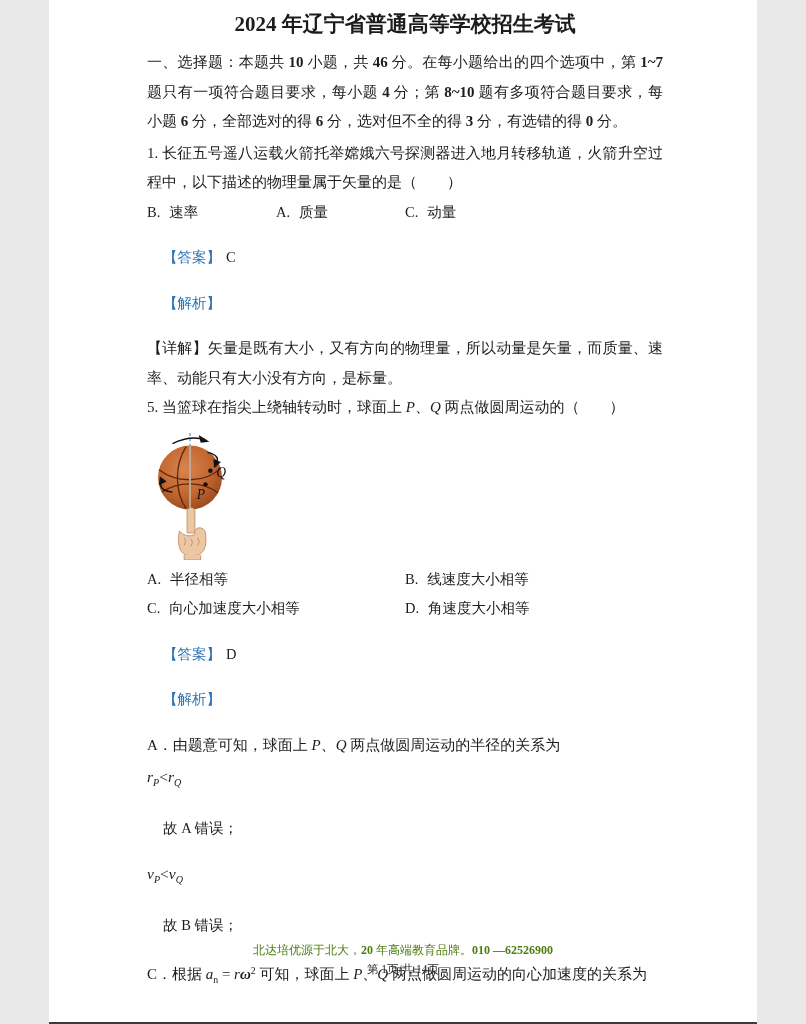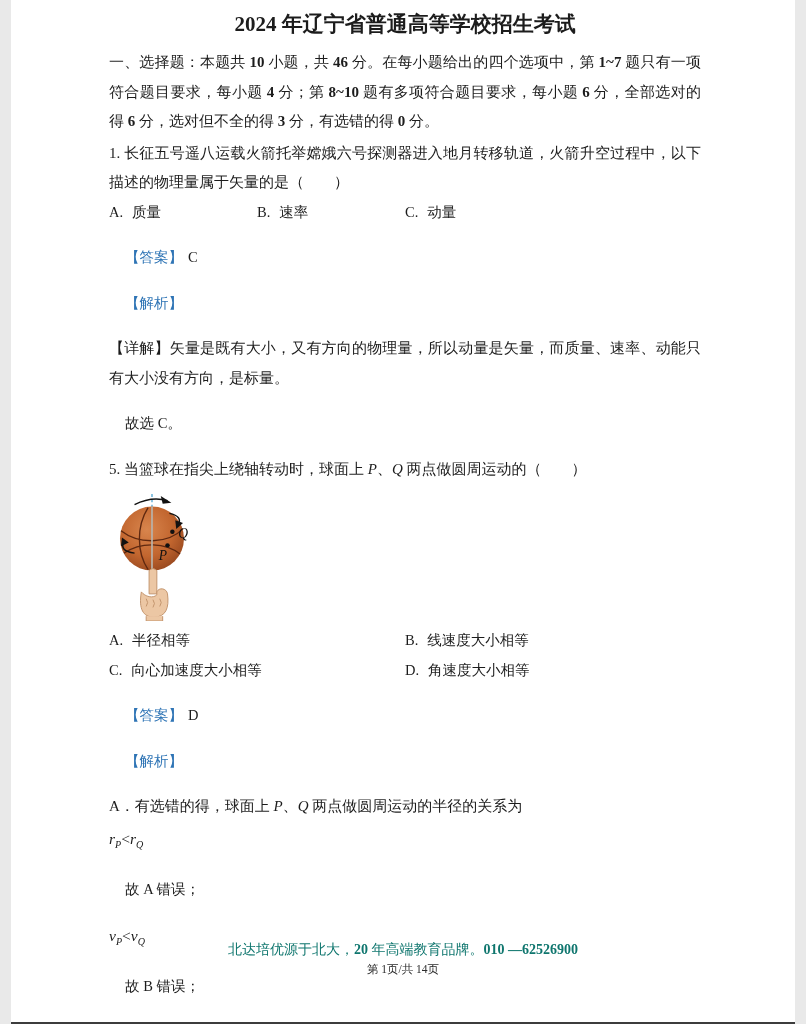--- a/index.html
+++ b/index.html
@@ -1,18 +1,18 @@
 <!DOCTYPE html>
 <html><head>
 <meta charset="utf-8">
 <style>
   html,body{margin:0;padding:0;background:#e9e9e9;}
   .page{
     position:relative;
-    width:784px;height:1024px;
+    width:708px;height:1024px;
     margin:0 auto;
     background:#ffffff;
     font-family:"Liberation Serif","DejaVu Serif",serif;
     color:#1c1c1c;
     overflow:hidden;
   }
   .content{position:absolute;left:98px;right:94px;top:0;}
   .title{
     text-align:center;font-size:21px;font-weight:bold;
     line-height:36px;margin:6px 0 6px;
@@ -28,49 +28,48 @@
   .opts{display:flex;line-height:29.5px;font-size:14.5px;margin:0;}
   .opts-4 .opt{width:25%;}
   .opts-2 .opt{width:50%;}
   .opt-label{margin-right:9px;}
   .formula{
     text-align:left;font-size:15.5px;line-height:29.5px;
     margin:2px 0 10px;
   }
   .figure-wrap{margin:9px 0 5px 2px;line-height:0;}
   .footer{position:absolute;left:0;right:0;bottom:46px;text-align:center;}
-  .promo{font-size:14px;line-height:20px;color:#0f766e;font-family:Liberation Serif, serif;}
+  .promo{font-size:12px;line-height:20px;color:#4d7c0f;font-family:Liberation Serif, serif;}
   .page-info{font-size:11.5px;line-height:18px;color:#2b2b2b;}
   .page-edge{position:absolute;left:0;right:0;bottom:0;height:2px;background:#3c3c3c;}
 </style>
 </head>
 <body>
 
 <div class="page">
   <div class="content">
 
     <div class="title">2024 年辽宁省普通高等学校招生考试</div>
 
     <p class="para"><span>一、选择题：本题共 </span><span class="b">10</span><span> 小题，共 </span><span class="b">46</span><span> 分。在每小题给出的四个选项中，第 </span><span class="b">1~7</span><span> 题只有一项符合题目要求，每小题 </span><span class="b">4</span><span> 分；第 </span><span class="b">8~10</span><span> 题有多项符合题目要求，每小题 </span><span class="b">6</span><span> 分，全部选对的得 </span><span class="b">6</span><span> 分，选对但不全的得 </span><span class="b">3</span><span> 分，有选错的得 </span><span class="b">0</span><span> 分。</span></p>
 
     <p class="para" style="margin-top:2px;"><span>1. 长征五号遥八运载火箭托举嫦娥六号探测器进入地月转移轨道，火箭升空过程中，以下描述的物理量属于矢量的是（　　）</span></p>
 
     <div class="opts opts-4">
+      <span class="opt"><span class="opt-label">B.</span><span>速率</span></span>
       <span class="opt"><span class="opt-label">A.</span><span>质量</span></span>
-      <span class="opt"><span class="opt-label">B.</span><span>速率</span></span>
       <span class="opt"><span class="opt-label">C.</span><span>动量</span></span>
     </div>
 
     <p class="line"><span class="tag-blue">【答案】</span><span class="ans-val">C</span></p>
 
     <p class="line"><span class="tag-blue">【解析】</span></p>
 
     <p class="para"><span>【详解】矢量是既有大小，又有方向的物理量，所以动量是矢量，而质量、速率、动能只有大小没有方向，是标量。</span></p>
 
-    <p class="line">故选 C。</p>
 
     <p class="para"><span>5. 当篮球在指尖上绕轴转动时，球面上 </span><span class="i">P</span><span>、</span><span class="i">Q</span><span> 两点做圆周运动的（　　）</span></p>
 
     <div class="figure-wrap">
       <svg width="82" height="128" viewBox="0 0 82 132" xmlns="http://www.w3.org/2000/svg">
         <defs>
           <radialGradient id="ballg" cx="42%" cy="36%" r="75%">
             <stop offset="0%" stop-color="#d8854d"></stop>
             <stop offset="55%" stop-color="#c2662f"></stop>
             <stop offset="100%" stop-color="#8e411b"></stop>
@@ -118,21 +117,21 @@
     </div>
     <div class="opts opts-2">
       <span class="opt"><span class="opt-label">C.</span><span>向心加速度大小相等</span></span>
       <span class="opt"><span class="opt-label">D.</span><span>角速度大小相等</span></span>
     </div>
 
     <p class="line"><span class="tag-blue">【答案】</span><span class="ans-val">D</span></p>
 
     <p class="line"><span class="tag-blue">【解析】</span></p>
 
-    <p class="para"><span>A．有选错的得，球面上 </span><span class="i">P</span><span>、</span><span class="i">Q</span><span> 两点做圆周运动的半径的关系为</span></p>
+    <p class="para"><span>A．由题意可知，球面上 </span><span class="i">P</span><span>、</span><span class="i">Q</span><span> 两点做圆周运动的半径的关系为</span></p>
     <p class="formula"><span class="i">r</span><span class="i sub">P</span><span>&lt;</span><span class="i">r</span><span class="i sub">Q</span></p>
     <p class="line">故 A 错误；</p>
     <p class="formula"><span class="i">v</span><span class="i sub">P</span><span>&lt;</span><span class="i">v</span><span class="i sub">Q</span></p>
     <p class="line">故 B 错误；</p>
     <p class="para"><span>C．根据 </span><span class="i">a</span><span class="sub">n</span><span> = </span><span class="i">r</span><span class="i b">ω</span><span class="sup">2</span><span> 可知，球面上 </span><span class="i">P</span><span>、</span><span class="i">Q</span><span> 两点做圆周运动的向心加速度的关系为</span></p>
 
   </div>
 
   <div class="footer">
     <div class="promo"><span>北达培优源于北大，</span><span class="b">20</span><span> 年高端教育品牌。</span><span class="b">010 —62526900</span></div>

